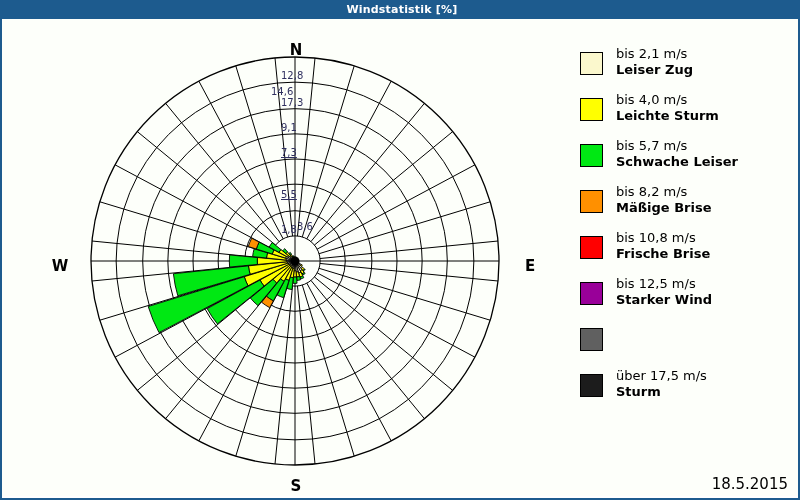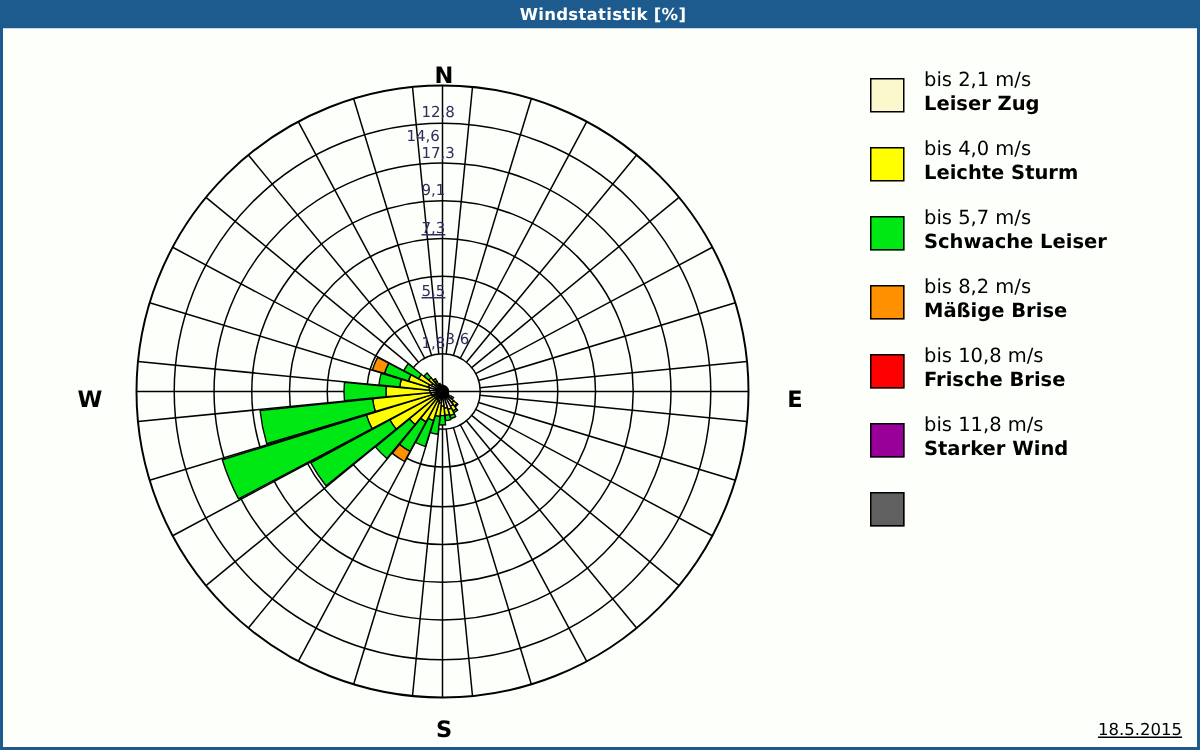--- a/index.html
+++ b/index.html
@@ -91,23 +91,22 @@
     line-height: 16px;
     color: #000000;
   }
   .legend-text .l1 { display: block; }
   .legend-text .l2 { display: block; font-weight: bold; }
 
   
   #footer-date {
     position: absolute;
     right: 10px; bottom: 3px;
-    font-size: 11px;
+    font-size: 15px;
     color: #000000;
-    text-decoration: underline;
   }
 </style>
 </head>
 <body>
 
 <div id="app">
 
   <div id="titlebar">
     <span>Windstatistik [%]</span>
   </div>
@@ -294,25 +293,32 @@
         <div class="legend-row">
           <div class="swatch" style="background: rgb(255, 0, 0);"></div>
           <div class="legend-text">
             <span class="l1">bis 10,8 m/s</span>
             <span class="l2">Frische Brise</span>
           </div>
         </div>
         <div class="legend-row">
           <div class="swatch" style="background: rgb(153, 0, 153);"></div>
           <div class="legend-text">
-            <span class="l1">bis 11,8 m/s</span>
+            <span class="l1">bis 12,5 m/s</span>
             <span class="l2">Starker Wind</span>
           </div>
         </div>
         <div class="legend-row">
           <div class="swatch" style="background: rgb(96, 96, 96);"></div>
+        </div>
+        <div class="legend-row">
+          <div class="swatch" style="background: rgb(28, 28, 28);"></div>
+          <div class="legend-text">
+            <span class="l1">über 17,5 m/s</span>
+            <span class="l2">Sturm</span>
+          </div>
         </div>
       </div>
 
     <div id="footer-date">18.5.2015</div>
 
   </div>
 </div>
 
 </body></html>

